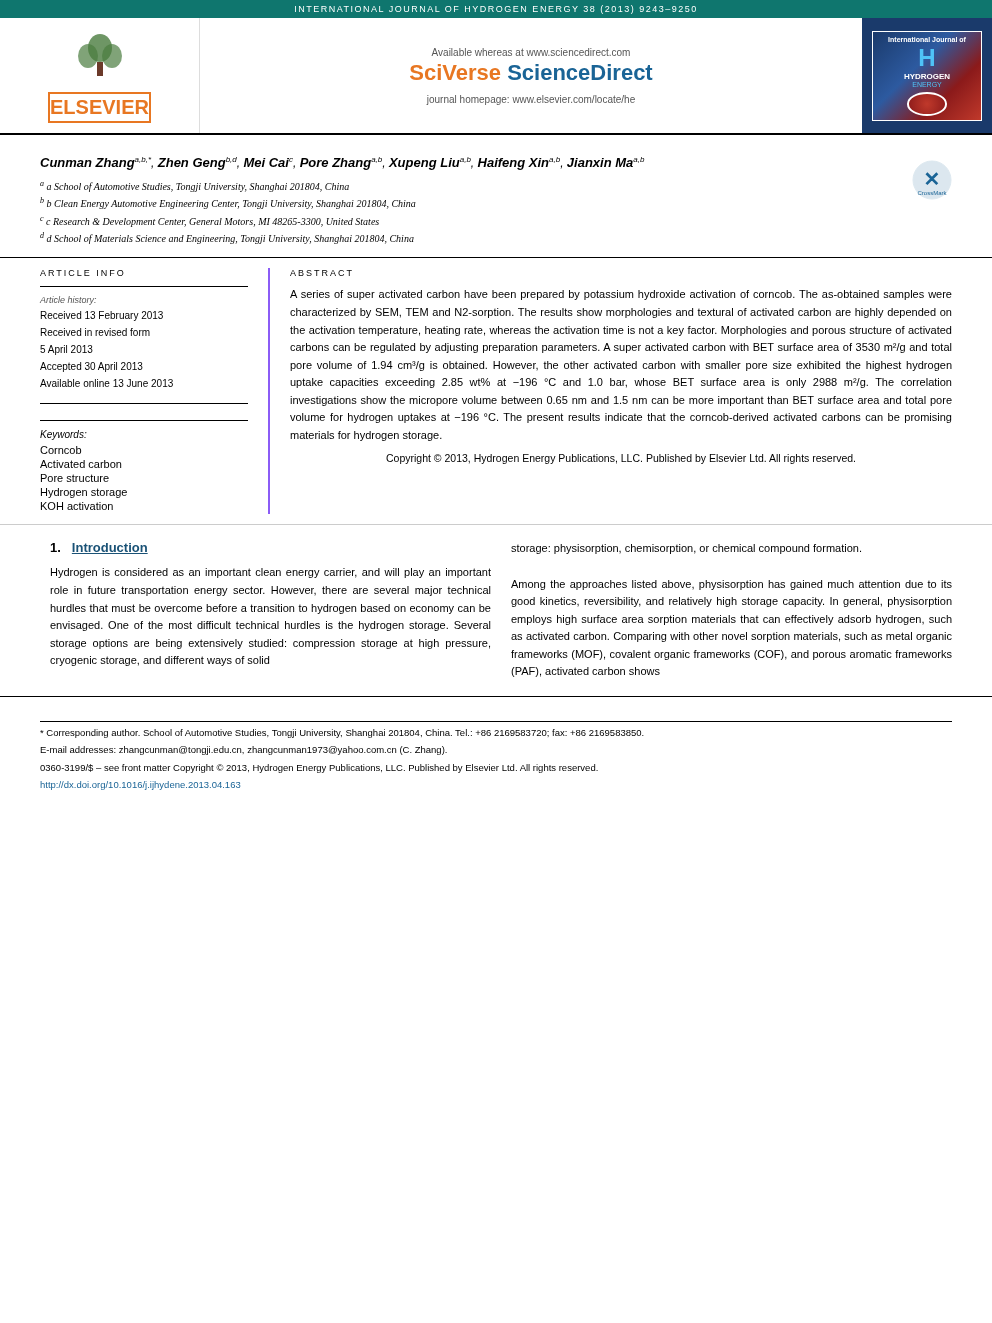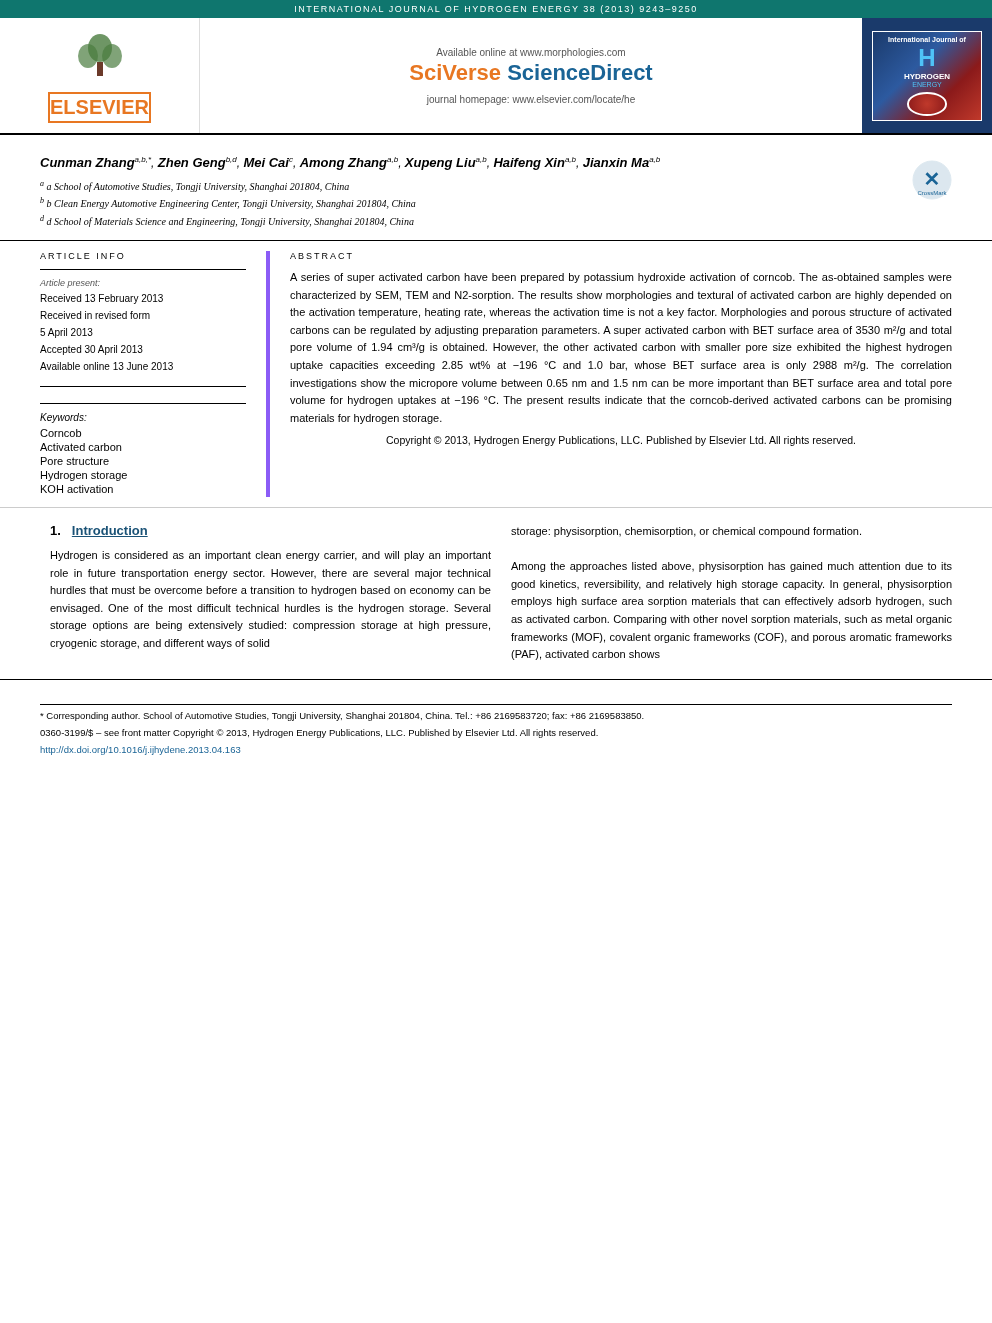--- a/index.html
+++ b/index.html
@@ -187,21 +187,21 @@
     .two-column {
       display: flex;
       border-bottom: 1px solid #ccc;
       padding: 10px 40px;
     }
 
     .left-col {
       width: 230px;
       min-width: 230px;
       padding-right: 20px;
-      border-right: 4px solid #8b5cf6;
+      border-right: 2px solid #8b5cf6;
     }
 
     .right-col {
       flex: 1;
       padding-left: 20px;
     }
 
     .section-label {
       font-size: 9px;
       letter-spacing: 2px;
@@ -349,21 +349,21 @@
 
       <ellipse cx="30" cy="20" rx="12" ry="14" fill="#4a7c3f" opacity="0.8"></ellipse>
       <ellipse cx="18" cy="28" rx="10" ry="12" fill="#4a7c3f" opacity="0.7"></ellipse>
       <ellipse cx="42" cy="28" rx="10" ry="12" fill="#4a7c3f" opacity="0.7"></ellipse>
       <rect x="27" y="34" width="6" height="14" fill="#6b3a2a"></rect>
     </svg>
     <div class="elsevier-logo">ELSEVIER</div>
   </div>
 
   <div class="header-center">
-    <div class="available-text">Available online at www.morphologies.com</div>
+    <div class="available-text">Available whereas at www.sciencedirect.com</div>
     <div class="sciverse-brand">
       <span class="sciverse-sci">SciVerse </span><span class="sciverse-direct">ScienceDirect</span>
     </div>
     <div class="journal-homepage">journal homepage: www.elsevier.com/locate/he</div>
   </div>
 
   <div class="header-right">
     <div class="journal-cover">
       <div class="cover-title">International Journal of</div>
       <div class="cover-h">H</div>
@@ -381,40 +381,41 @@
     <circle cx="20" cy="20" r="19" fill="#1a6496" opacity="0.15" stroke="#1a6496" stroke-width="1"></circle>
     <text x="20" y="26" text-anchor="middle" font-size="20" font-family="Arial" fill="#1a6496" font-weight="bold">✕</text>
     <text x="20" y="35" text-anchor="middle" font-size="6" font-family="Arial" fill="#1a6496">CrossMark</text>
   </svg>
 
 
   <div class="authors-line">
     <span class="author-name">Cunman Zhang</span><sup>a,b,*</sup>,
     <span class="author-name">Zhen Geng</span><sup>b,d</sup>,
     <span class="author-name">Mei Cai</span><sup>c</sup>,
-    <span class="author-name">Among Zhang</span><sup>a,b</sup>,
+    <span class="author-name">Pore Zhang</span><sup>a,b</sup>,
     <span class="author-name">Xupeng Liu</span><sup>a,b</sup>,
     <span class="author-name">Haifeng Xin</span><sup>a,b</sup>,
     <span class="author-name">Jianxin Ma</span><sup>a,b</sup>
   </div>
 
   <div class="affiliations">
     <span class="affil-item"><sup>a</sup> <em>a School of Automotive Studies, Tongji University, Shanghai 201804, China</em></span>
     <span class="affil-item"><sup>b</sup> <em>b Clean Energy Automotive Engineering Center, Tongji University, Shanghai 201804, China</em></span>
+    <span class="affil-item"><sup>c</sup> <em>c Research &amp; Development Center, General Motors, MI 48265-3300, United States</em></span>
     <span class="affil-item"><sup>d</sup> <em>d School of Materials Science and Engineering, Tongji University, Shanghai 201804, China</em></span>
   </div>
 </div>
 
 <div class="two-column">
 
   <div class="left-col">
     <div class="section-label">ARTICLE INFO</div>
     <hr class="divider">
 
-    <div class="article-history-label">Article present:</div>
+    <div class="article-history-label">Article history:</div>
     <div class="article-history-item">Received 13 February 2013</div>
     <div class="article-history-item">Received in revised form</div>
     <div class="article-history-item">5 April 2013</div>
     <div class="article-history-item">Accepted 30 April 2013</div>
     <div class="article-history-item">Available online 13 June 2013</div>
 
     <div class="keywords-section">
       <hr class="divider">
       <div class="keywords-label">Keywords:</div>
       <span class="keyword-item">Corncob</span>
@@ -444,17 +445,18 @@
     <div class="body-text">
       storage: physisorption, chemisorption, or chemical compound formation.<br><br>
       Among the approaches listed above, physisorption has gained much attention due to its good kinetics, reversibility, and relatively high storage capacity. In general, physisorption employs high surface area sorption materials that can effectively adsorb hydrogen, such as activated carbon. Comparing with other novel sorption materials, such as metal organic frameworks (MOF), covalent organic frameworks (COF), and porous aromatic frameworks (PAF), activated carbon shows
     </div>
   </div>
 </div>
 
 <div class="footer">
   <hr style="border:none;border-top:1px solid #000;margin-bottom:4px;">
   <div class="footer-note">* Corresponding author. School of Automotive Studies, Tongji University, Shanghai 201804, China. Tel.: +86 2169583720; fax: +86 2169583850.</div>
+  <div class="footer-note">E-mail addresses: zhangcunman@tongji.edu.cn, zhangcunman1973@yahoo.com.cn (C. Zhang).</div>
   <div class="footer-note">0360-3199/$ – see front matter Copyright © 2013, Hydrogen Energy Publications, LLC. Published by Elsevier Ltd. All rights reserved.</div>
   <div class="footer-note">
     <a class="footer-link" href="#">http://dx.doi.org/10.1016/j.ijhydene.2013.04.163</a>
   </div>
 </div>
 
 </body></html>

